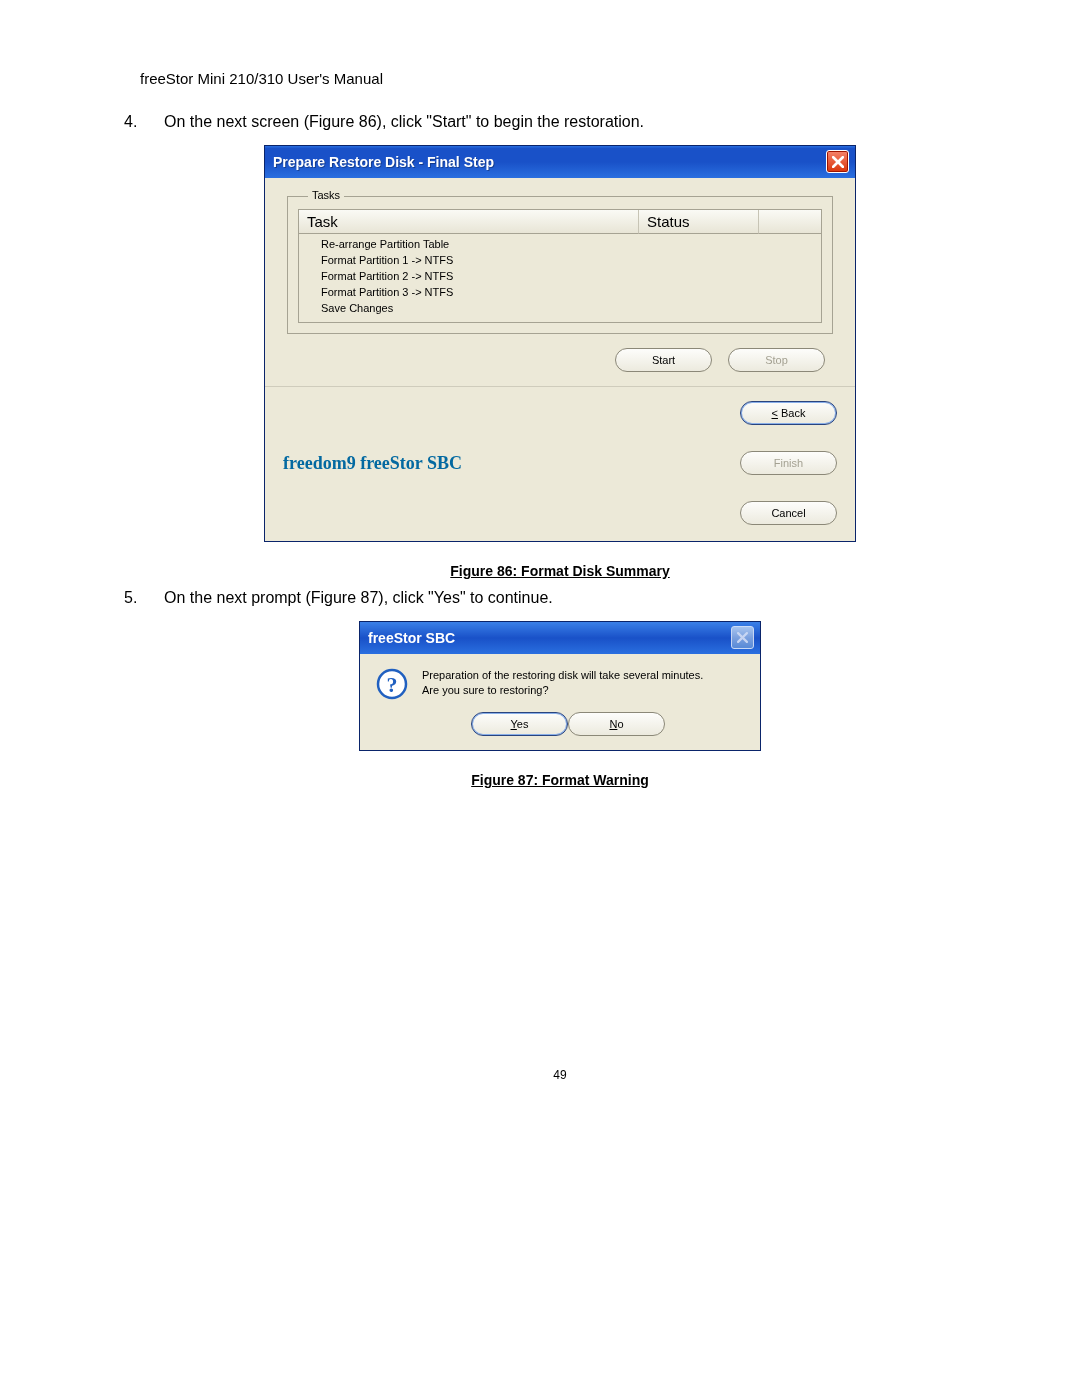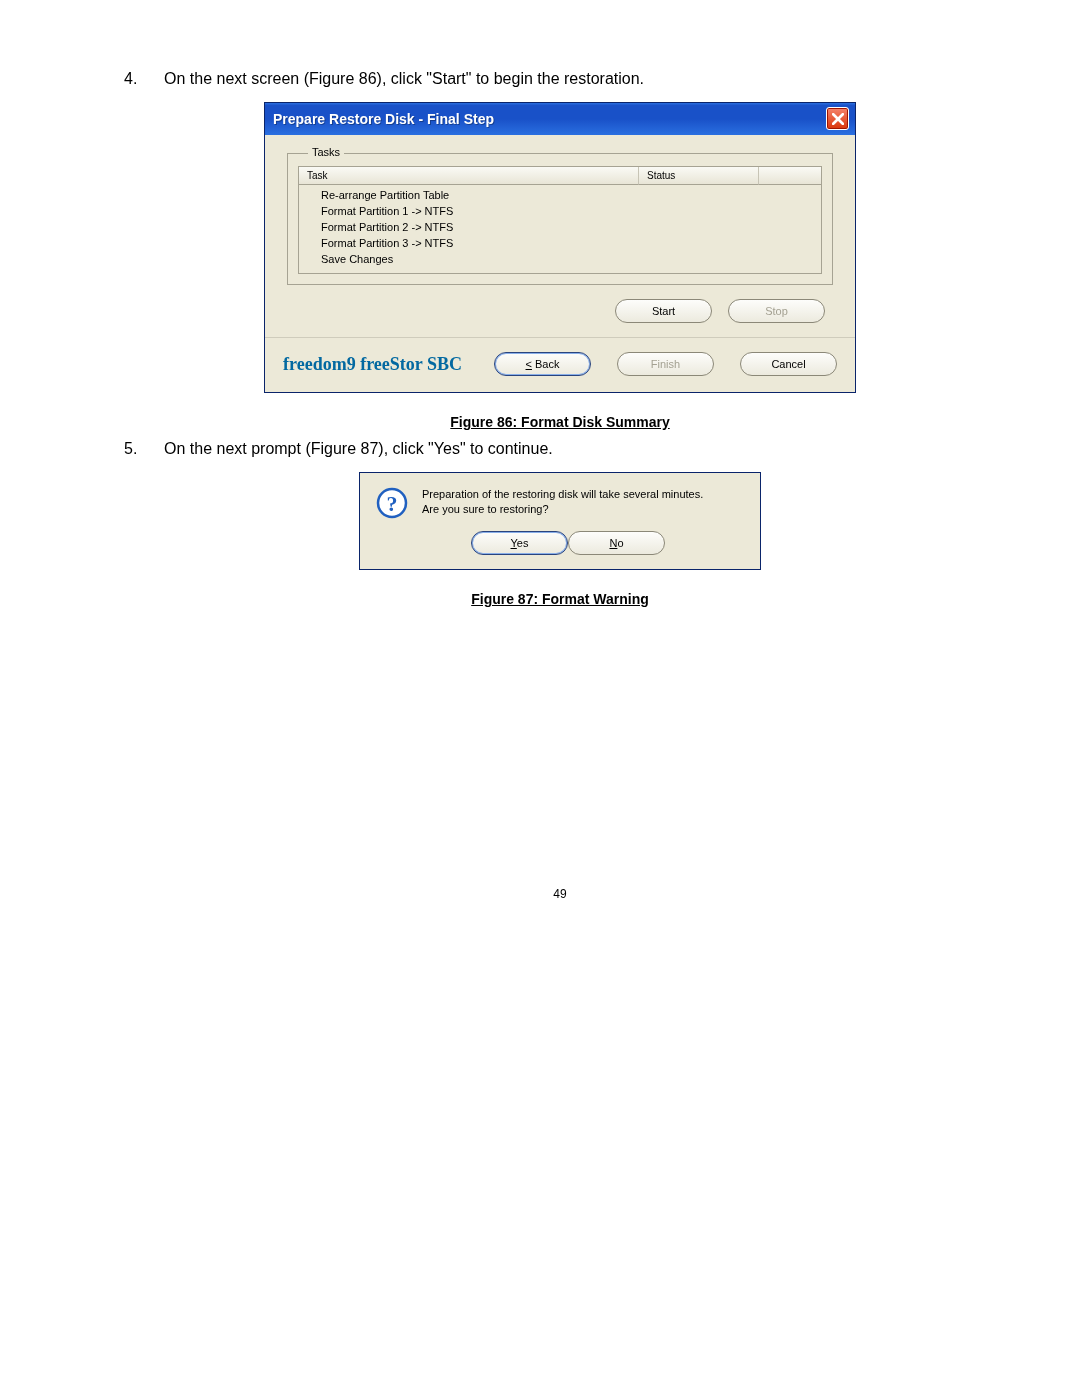--- a/index.html
+++ b/index.html
@@ -93,21 +93,21 @@
   }
   .tasks-header {
     display: flex;
     background: #ece9d8;
   }
   .thcell {
     border-right: 1px solid #c7c4b5;
     border-bottom: 1px solid #a6a393;
     background: linear-gradient(to bottom,#fafaf5,#e8e5d6);
     padding: 3px 8px;
-    font-size: 10px;
+    font-size: 15px;
     box-sizing: border-box;
   }
   .thcell.task { flex: 0 0 340px; }
   .thcell.status { flex: 0 0 120px; }
   .thcell.spare { flex: 1; border-right:none; }
   .tasks-rows {
     background: #ece9d8;
     padding: 2px 0 6px 0;
   }
   .task-row {
@@ -160,21 +160,21 @@
     align-items: center;
     justify-content: space-between;
     background: #ece9d8;
   }
   .brand {
     font-family: Georgia, "Times New Roman", serif;
     font-size: 18px;
     color: #0369a1;
     font-weight: bold;
   }
-  .footer-btns { display:flex; gap:26px; }
+  .footer-btns { display:flex; gap:26px;flex-direction:column; }
 
   
   .dlg87 {
     width: 400px;
     margin: 8px auto 0 auto;
     border: 1px solid #0a246a;
     background: #ece9d8;
     font-family: Tahoma, Arial, sans-serif;
     font-size: 11px;
   }
@@ -205,20 +205,21 @@
   .msgbtns {
     display:flex; justify-content:center; 
     padding: 6px 0 14px 16px;
   }
   .underline-first::first-letter { text-decoration: underline; }
 </style>
 </head>
 <body>
 
 <div class="page">
+  <div class="doc-header">freeStor Mini 210/310 User's Manual</div>
 
   <div class="step">
     <span class="num">4.</span><span>On the next screen (Figure 86), click "Start" to begin the restoration.</span>
   </div>
 
   <div class="dlg86">
     <div class="titlebar">
       <span class="tbtxt">Prepare Restore Disk - Final Step</span>
       <span class="closebtn">
         <svg viewBox="0 0 10 10">
@@ -264,20 +265,28 @@
     </div>
   </div>
 
   <div class="fig-caption">Figure 86: Format Disk Summary</div>
 
   <div class="step">
     <span class="num">5.</span><span>On the next prompt (Figure 87), click "Yes" to continue.</span>
   </div>
 
   <div class="dlg87">
+    <div class="titlebar87">
+      <span class="tbtxt">freeStor SBC</span>
+      <span class="closebtn87">
+        <svg viewBox="0 0 10 10" width="11" height="11">
+            <path d="M1 1 L9 9 M9 1 L1 9" stroke="#fff" stroke-width="2" stroke-linecap="round"></path>
+          </svg>
+      </span>
+    </div>
     <div class="msgbody">
       <div class="qicon">
         <svg viewBox="0 0 32 32">
           <circle cx="16" cy="16" r="14" fill="#fff" stroke="#2060c0" stroke-width="2.5"></circle>
           <text x="16" y="24" text-anchor="middle" font-size="22" font-weight="bold" fill="#2060c0" font-family="Georgia,serif">?</text>
         </svg>
       </div>
       <div class="msgtext">
         <div>Preparation of the restoring disk will take several minutes.</div>
         <div>Are you sure to restoring?</div>

